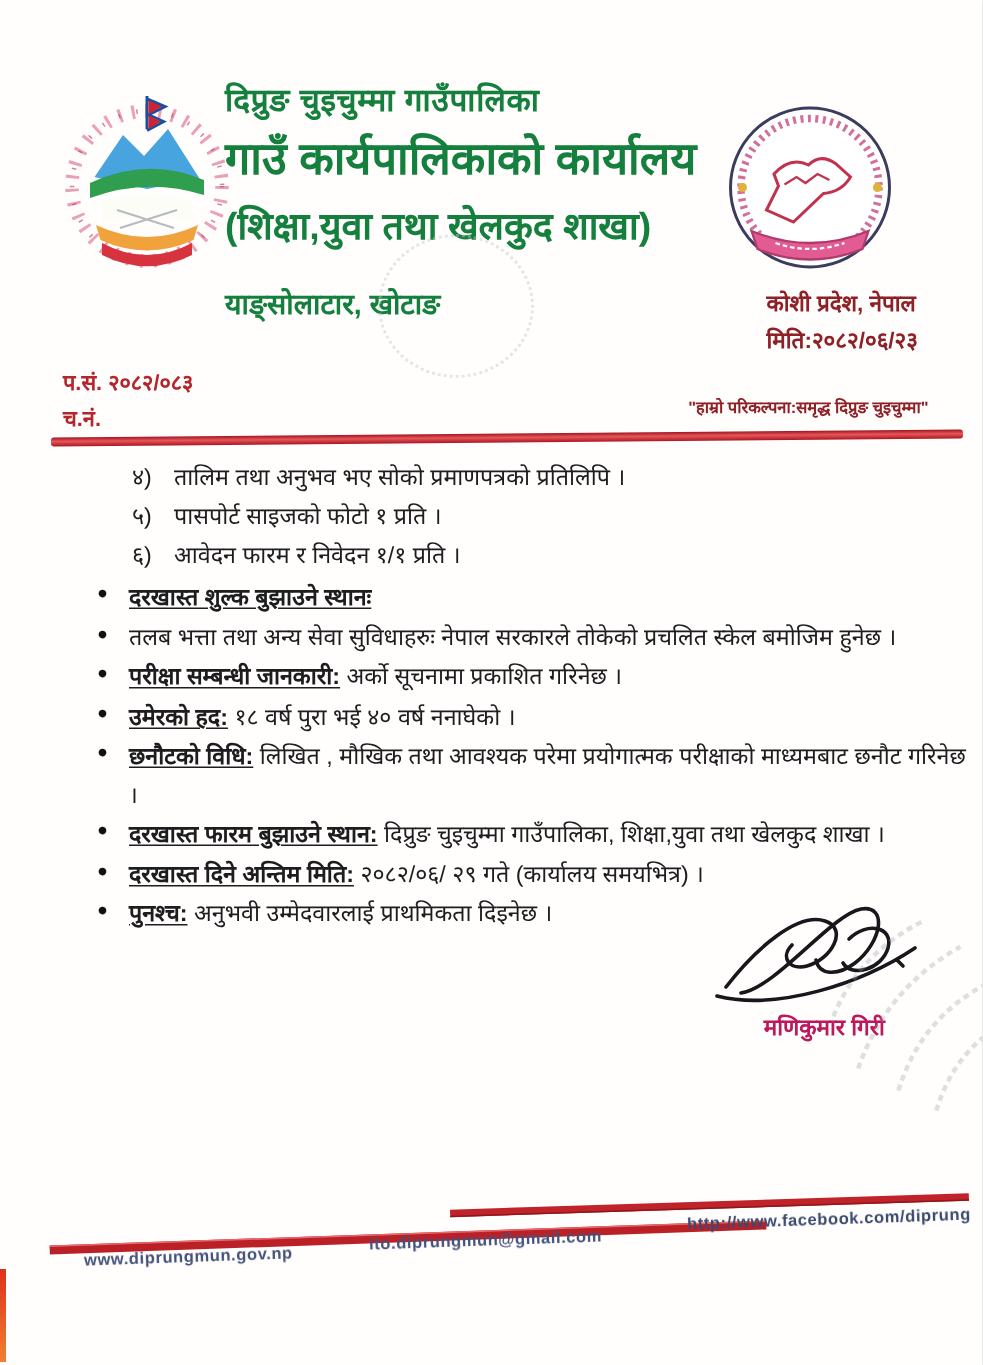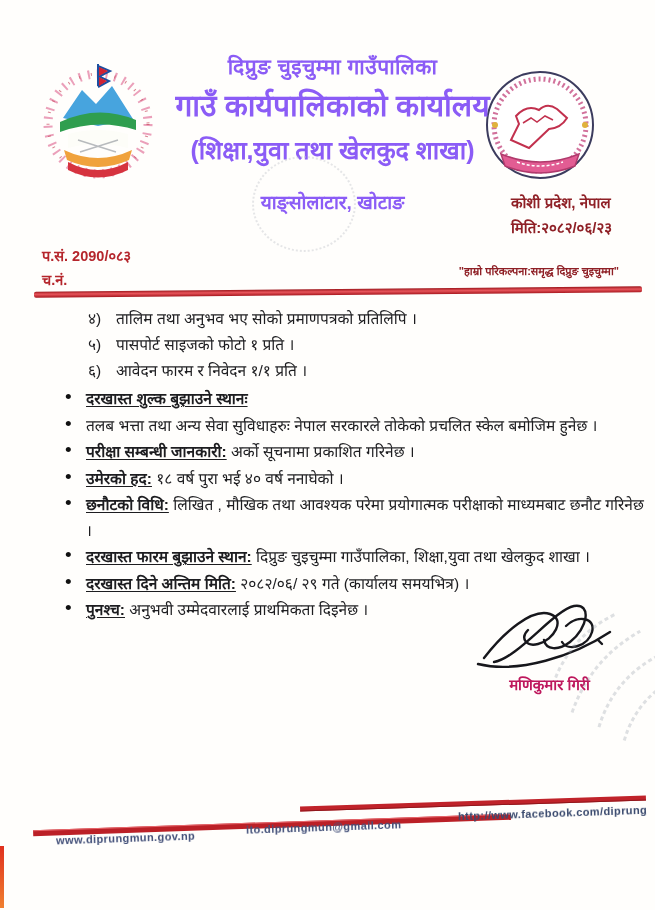--- a/index.html
+++ b/index.html
@@ -2,21 +2,21 @@
 <html><head>
 <meta charset="utf-8">
 <style>
   html,body{margin:0;padding:0;}
   body{background:#e8e8e8;font-family:"Liberation Sans", sans-serif;}
   .page{position:relative;width:655px;height:910px;margin:0 auto;background:#fffefc;overflow:hidden;
         box-shadow:0 0 6px rgba(0,0,0,.25);}
   
   .emblem-left{position:absolute;left:38px;top:56px;width:120px;height:132px;}
   .seal-right{position:absolute;left:483px;top:68px;width:114px;height:124px;}
-  .head-block{position:absolute;left:150px;top:52px;width:365px;text-align:center;color:#8b5cf6;}
+  .head-block{position:absolute;left:150px;top:52px;width:365px;text-align:left;color:#15803d;}
   .head-line1{font-size:21px;font-weight:600;letter-spacing:.5px;}
   .head-line2{font-size:30px;font-weight:800;margin-top:4px;}
   .head-line3{font-size:25px;font-weight:800;margin-top:7px;}
   .head-line4{font-size:19px;font-weight:700;margin-top:23px;}
   .header-stamp{position:absolute;left:252px;top:156px;width:100px;height:92px;border:2px dotted #c6c9ce;
         border-radius:50%;opacity:.45;filter:blur(.4px);}
   .province-block{position:absolute;right:43px;top:190px;text-align:left;color:#8f2026;
         font-weight:700;font-size:15px;line-height:25px;}
   .ref-block{position:absolute;left:42px;top:244px;color:#b5262c;font-size:14.5px;font-weight:700;line-height:24px;}
   .motto{position:absolute;right:36px;top:263px;font-size:11px;font-weight:700;color:#8f2026;}
@@ -88,21 +88,21 @@
     <div class="head-line4">याङ्सोलाटार, खोटाङ</div>
   </div>
   <div class="header-stamp"></div>
 
   <div class="province-block">
     <div>कोशी प्रदेश, नेपाल</div>
     <div>मिति:२०८२/०६/२३</div>
   </div>
 
   <div class="ref-block">
-    <div>प.सं. 2090/०८३</div>
+    <div>प.सं. २०८२/०८३</div>
     <div>च.नं.</div>
   </div>
 
   <div class="motto">"हाम्रो परिकल्पना:समृद्ध दिप्रुङ चुइचुम्मा"</div>
 
   <div class="divider"></div>
 
   <div class="body-block">
     <div class="numbered-list" id="numbered-list">
         <div class="numbered-row">

